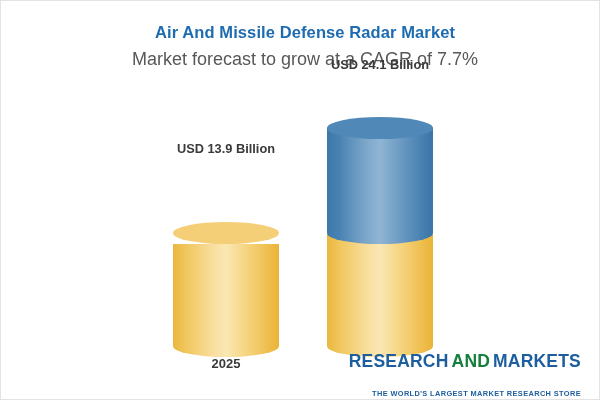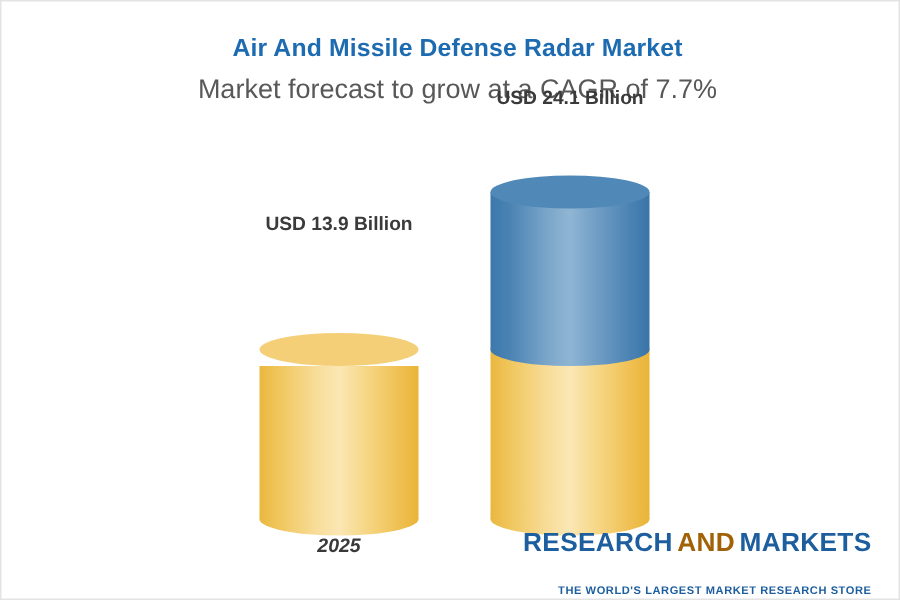--- a/index.html
+++ b/index.html
@@ -164,21 +164,21 @@
     text-align: right;
   }
   #logo-main {
     font-size: 17.5px;
     font-weight: bold;
     letter-spacing: 0.2px;
     line-height: 20px;
     white-space: nowrap;
   }
   .logo-blue { color: #1d5e9e; }
-  .logo-gold { color: #a16207; }
+  .logo-gold { color: #15803d; }
   #logo-tagline {
     margin-top: 18px;
     font-size: 7.4px;
     font-weight: bold;
     color: #1d5e9e;
     letter-spacing: 0.38px;
     white-space: nowrap;
   }
 </style>
 </head>
@@ -198,21 +198,21 @@
       <div class="value-label" style="left:-57px; top:23px;">USD 13.9 Billion</div>
 
       <div class="cyl-shadow" style="bottom:-4px;"></div>
 
       <div class="cyl" style="left:0; bottom:0; width:106px; height:113px;">
         <div class="cyl-bottom-cap fill-yellow" style="bottom:-11px;"></div>
         <div class="cyl-body fill-yellow" style="bottom:0; height:102px;"></div>
         <div class="cyl-top top-yellow" style="top:-11px;"></div>
       </div>
 
-      <div class="cat-label" style="left:-57px; top:238px;font-style:italic;">2025</div>
+      <div class="cat-label" style="left:-57px; top:238px;">2025</div>
     </div>
 
     <div class="bar-group" style="left:326px; width:106px; height:228px;">
 
       <div class="value-label" style="left:-57px; top:-61px;">USD 24.1 Billion</div>
 
       <div class="cyl-shadow" style="bottom:-4px;"></div>
 
       <div class="cyl" style="left:0; bottom:0; width:106px; height:113px;">
         <div class="cyl-bottom-cap fill-yellow" style="bottom:-11px;"></div>

